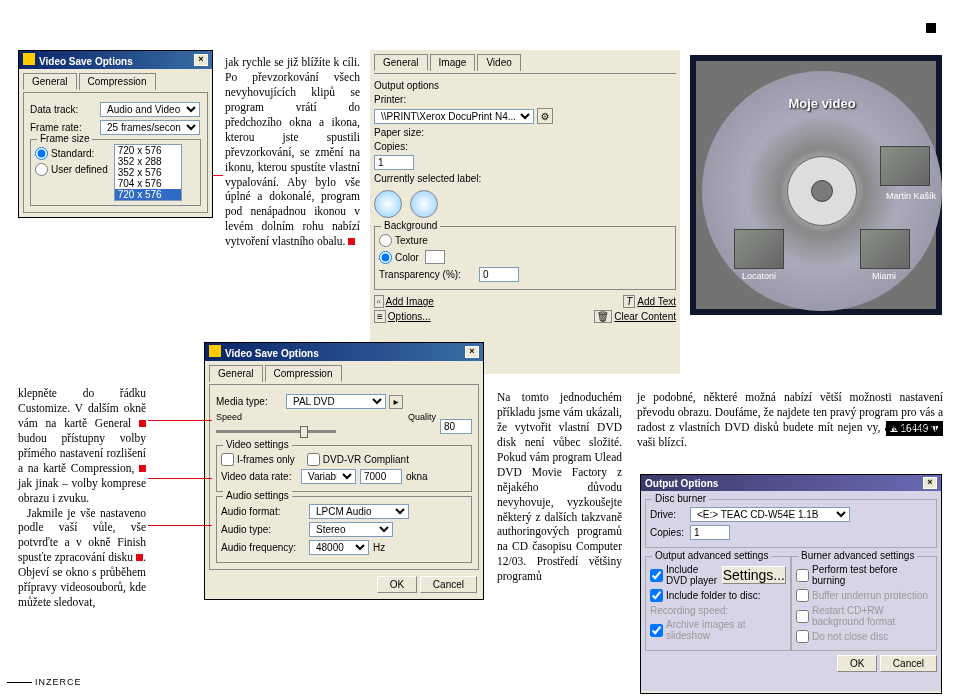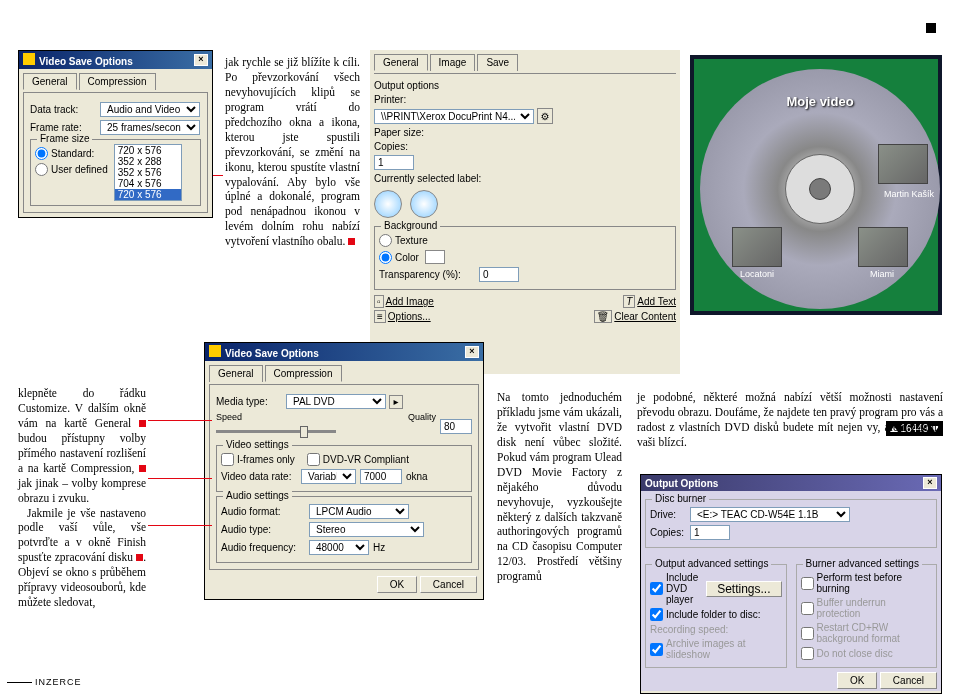--- a/index.html
+++ b/index.html
@@ -203,22 +203,22 @@
     top: 5px;
   }
   
   
   .disc-panel {
     position: absolute;
     top: 55px;
     right: 18px;
     width: 252px;
     height: 260px;
-    background: #15803d;
-    border: 4px solid #0f172a;
+    background: #737373;
+    border: 6px solid #0f172a;
   }
   .disc-outer {
     position: absolute;
     top: 10px;
     left: 6px;
     width: 240px;
     height: 240px;
     border-radius: 50%;
     background: radial-gradient(circle, #fff 0%, #888 25%, #aab 45%, #889 100%);
     overflow: hidden;
@@ -355,21 +355,21 @@
       </div>
     </div>
   </div>
 </div>
 
 <div class="win-dialog" style="top:50px; left:370px; width:310px; height:324px; border:0;">
   <div class="win-body">
     <div class="tabs">
       <div class="tab active">General</div>
       <div class="tab">Image</div>
-      <div class="tab">Save</div>
+      <div class="tab">Video</div>
     </div>
     <div style="border-top:1px solid #888; padding-top:4px;">
       <div style="font-size:10px; margin:2px 0;">Output options</div>
       <div class="field-row">
         <span class="field-label" style="width:60px;">Printer:</span>
       </div>
       <div class="field-row">
         <select class="win-select" style="width:160px;"><option>\\PRINT\Xerox DocuPrint N4...</option></select>
         <span style="width:16px;height:16px;background:#ece9d8;border:1px solid #888;display:inline-flex;align-items:center;justify-content:center;margin-left:3px;">⚙</span>
       </div>
@@ -474,21 +474,21 @@
         </div>
       </div>
       <div class="fieldset">
         <span class="fieldset-legend">Audio settings</span>
         <div class="field-row">
           <span class="field-label" style="width:88px;">Audio format:</span>
           <select class="win-select" style="width:100px;"><option>LPCM Audio</option></select>
         </div>
         <div class="field-row">
           <span class="field-label" style="width:88px;">Audio type:</span>
-          <select class="win-select" style="width:115px;"><option>Stereo</option></select>
+          <select class="win-select" style="width:84px;"><option>Stereo</option></select>
         </div>
         <div class="field-row">
           <span class="field-label" style="width:88px;">Audio frequency:</span>
           <select class="win-select" style="width:60px;"><option>48000</option></select>
           <span style="margin-left:4px;">Hz</span>
         </div>
       </div>
     </div>
     <div style="text-align:right; padding:6px 2px 2px;">
       <button class="win-button">OK</button>
@@ -507,27 +507,27 @@
       <span class="fieldset-legend" style="background:#d8d4e8;">Disc burner</span>
       <div class="field-row">
         <span style="width:40px;">Drive:</span>
         <select class="win-select" style="width:160px;"><option>&lt;E:&gt; TEAC CD-W54E 1.1B</option></select>
       </div>
       <div class="field-row">
         <span style="width:40px;">Copies:</span>
         <input class="win-input" style="width: 40px;" value="1">
       </div>
     </div>
-    <div style="display:flex; gap:9px; margin-top:12px;">
+    <div style="display:flex; gap:0; margin-top:4px;">
       <div class="fieldset" style="flex:1; border-color:#aaa;">
         <span class="fieldset-legend" style="background:#d8d4e8;">Output advanced settings</span>
         <div class="field-row">
             <input type="checkbox" checked="" class="checkbox" style="">
             <span>Include DVD player</span>
-        <button class="win-button" style="padding:0 10px; margin-left:4px; font-size:12px;">Settings...</button>
+        <button class="win-button" style="padding:0 0; margin-left:4px; font-size:14px;">Settings...</button>
           </div>
         <div class="field-row">
             <input type="checkbox" checked="" class="checkbox" style="">
             <span>Include folder to disc:</span>
           </div>
         <div class="field-row">
             <span style="color:#999;">Recording speed:</span>
           </div>
         <div class="field-row">
             <input type="checkbox" checked="" class="checkbox" style="">

